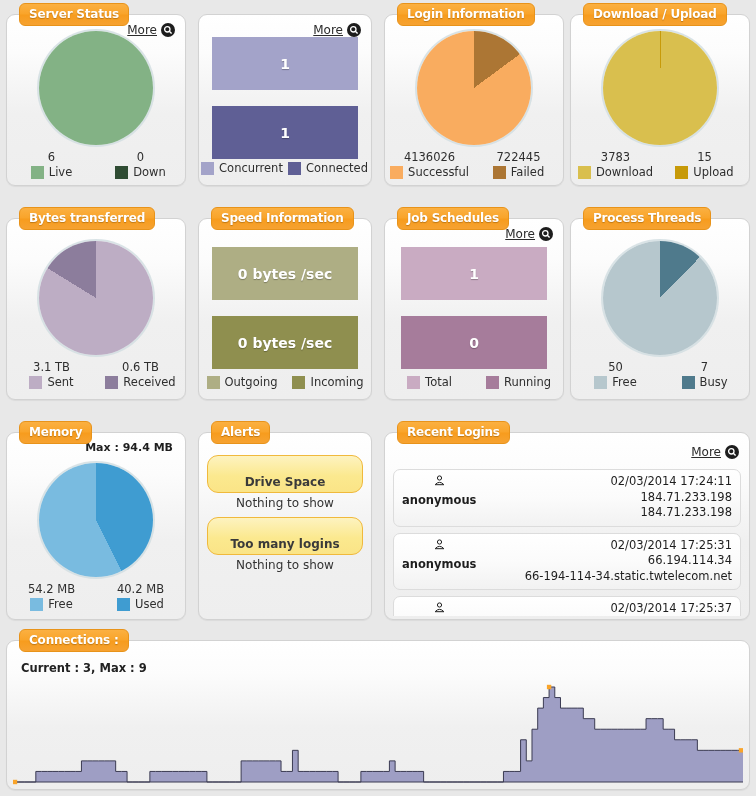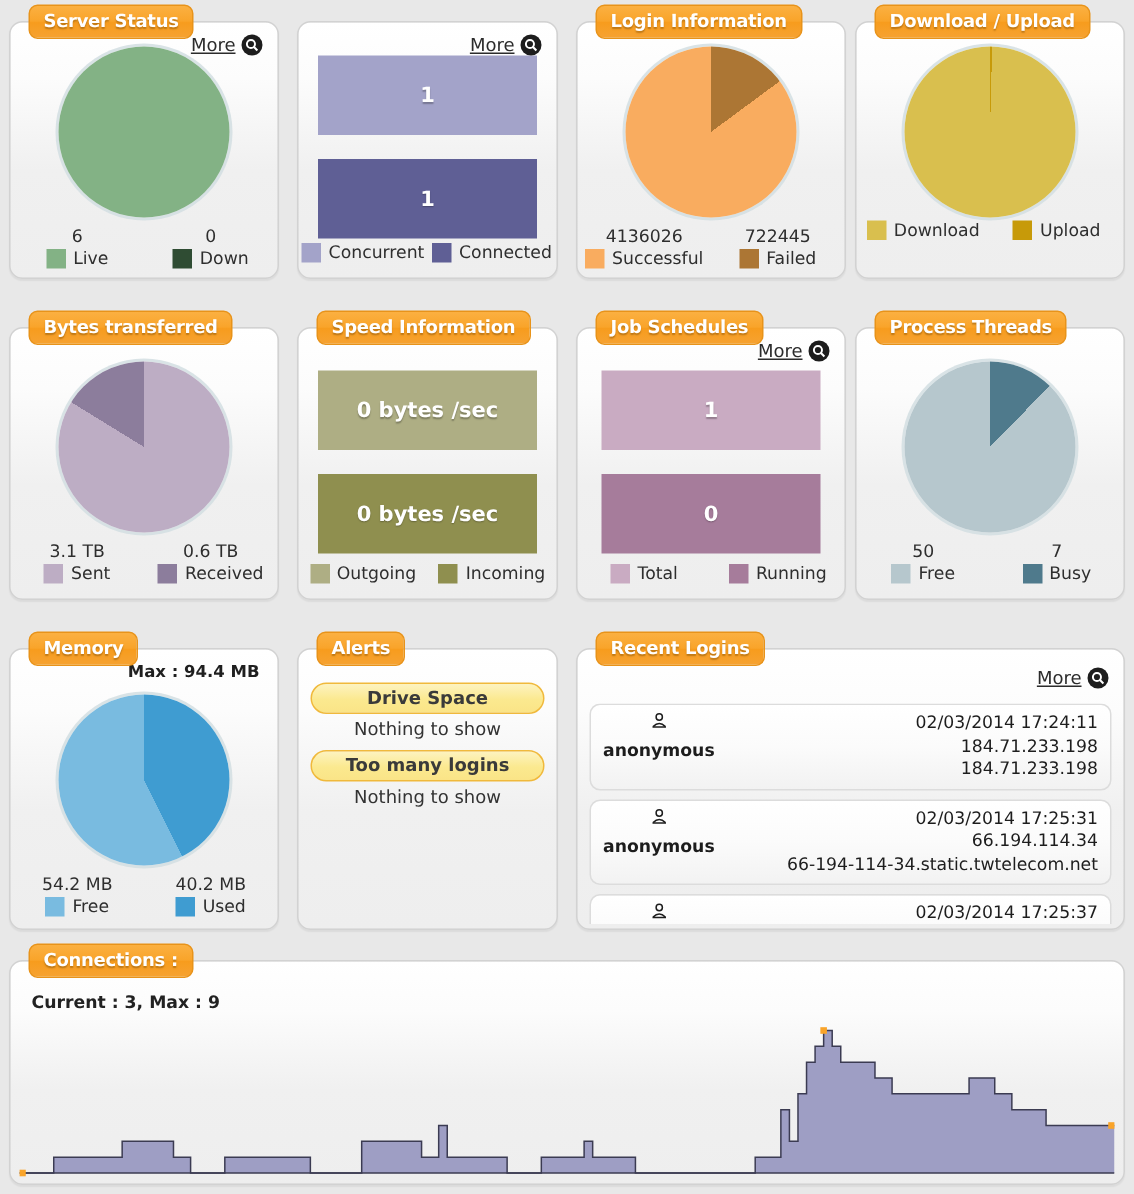--- a/index.html
+++ b/index.html
@@ -136,21 +136,21 @@
   .alert-pill {
     width: 156px;
     margin: 0 auto;
     background: linear-gradient(to bottom, #fdf3c0 0%, #fbe98f 55%, #fae487 100%);
     border: 1px solid #f0b93c;
     border-radius: 11px;
     text-align: center;
     font-size: 12px;
     font-weight: bold;
     color: #3a3a3a;
-    padding: 2px 0 3px 0;
+    padding: 19px 0 3px 0;
   }
   .alert-note {
     text-align: center;
     font-size: 12px;
     color: #333;
     margin: 3px 0 7px 0;
   }
 
   
   .login-row {
@@ -292,20 +292,24 @@
           <b style="font-weight:normal">Failed</b>
         </span>
       </div>
     </div>
   </div>
 
   <div class="panel" style="left:570px; top:14px; width:180px; height:172px;">
     <div class="panel-title">Download / Upload</div>
     <div class="chart-area" style="top:16px;">
       <div class="pie" id="pie-download-upload" style="width: 114px; height: 114px; background: conic-gradient(rgb(199, 154, 9) 0deg, rgb(199, 154, 9) 1.4218deg, rgb(217, 191, 78) 1.4218deg, rgb(217, 191, 78) 360deg);"></div>
+      <div class="legend-values">
+        <span>3783</span>
+        <span>15</span>
+      </div>
       <div class="legend-row">
         <span class="legend-item">
           <i class="swatch" style="background:#d9bf4e"></i>
           <b style="font-weight:normal">Download</b>
         </span>
         <span class="legend-item">
           <i class="swatch" style="background:#c79a09"></i>
           <b style="font-weight:normal">Upload</b>
         </span>
       </div>

